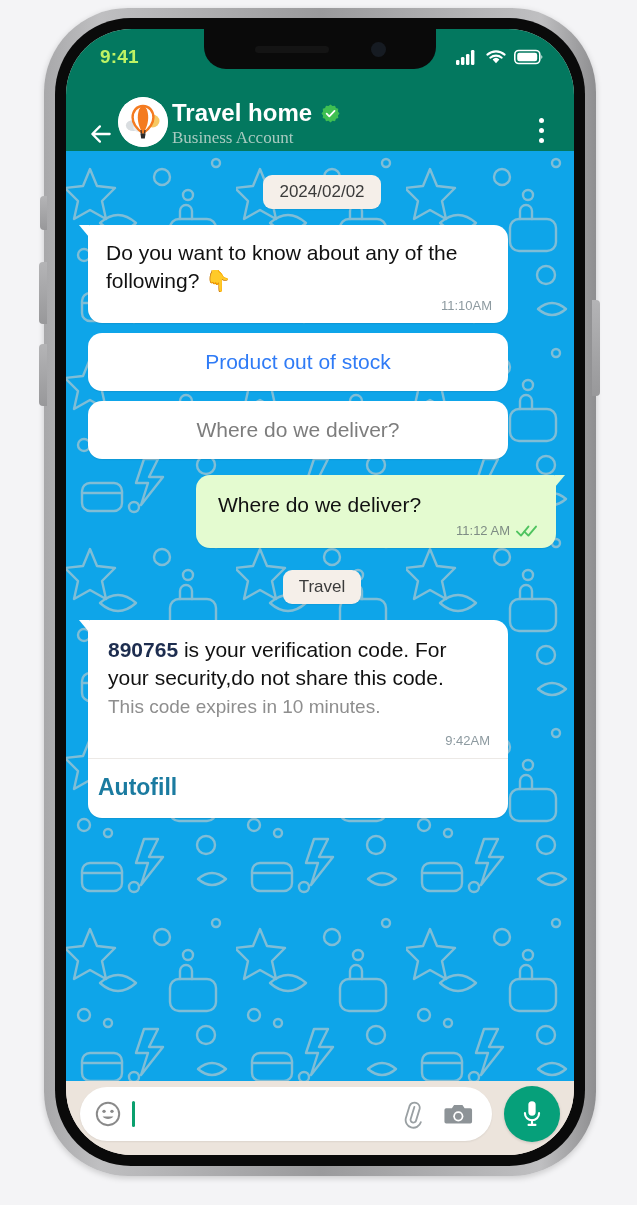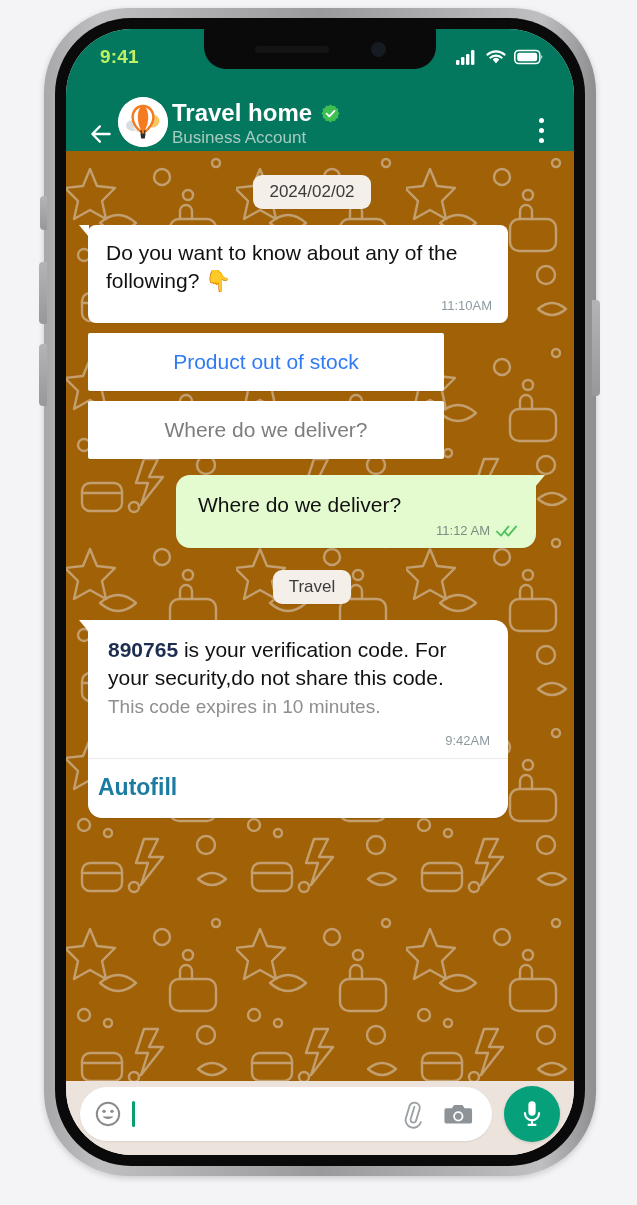--- a/index.html
+++ b/index.html
@@ -75,30 +75,30 @@
   .back-arrow { width:26px; height:26px; flex:none; cursor:pointer; }
   .avatar {
     width:50px; height:50px; border-radius:50%;
     background:#fff; flex:none;
     display:flex; align-items:center; justify-content:center;
     overflow:hidden;
   }
   .hdr-text { flex:1; min-width:0; line-height:1.12; }
   .hdr-title-row { display:flex; align-items:center; gap:8px; }
   .hdr-title { color:#fff; font-size:24px; font-weight:700; white-space:nowrap; }
-  .hdr-sub   { color:#a9cac0; font-size:17px; font-weight:400; margin-top:1px; }
+  .hdr-sub   { color:#a9cac0; font-size:17px; font-weight:400; margin-top:1px;font-family:Liberation Serif, serif; }
   .menu-dots { display:flex; flex-direction:column; gap:5px; padding:4px; cursor:pointer; }
   .menu-dots i { width:5px; height:5px; border-radius:50%; background:#fff; display:block; }
 
   
   .chat-body {
     position:relative;
     height: 930px;
-    background:#a16207;
-    padding: 18px 38px 0 22px;
+    background:#0ea5e9;
+    padding: 18px 18px 0 22px;
     overflow:hidden;
   }
   .doodles { position:absolute; inset:0; pointer-events:none; opacity:.55; }
 
   .chat-scroll { position:relative; z-index:1; }
 
   .divider-row { display:flex; justify-content:center; margin: 6px 0 16px; }
   .divider-chip {
     background:#f5efe9;
     color:#3b3b3b;
@@ -140,23 +140,23 @@
 
   .meta {
     display:flex; align-items:center; justify-content:flex-end;
     gap:6px; margin-top:4px; padding-bottom:2px;
   }
   .meta-time { font-size:13px; color:#8d9aa0; }
   .meta-time.out { color:#7e8c84; }
 
   
   .qr {
-    width: 356px;
+    width: 420px;
     background:#fff;
-    border-radius: 2px;
+    border-radius: 14px;
     text-align:center;
     padding: 17px 10px;
     font-size: 21px;
     box-shadow: 0 1px 1px rgba(0,0,0,.08);
     cursor:pointer;
   }
   .qr.blue { color:#2f7bf6; }
   .qr.grey { color:#7d7d7d; }
 
   .bubble-divider { height:1px; background:#ece9e6; margin: 0; }
@@ -305,21 +305,21 @@
       <rect width="508" height="930" fill="url(#dood)"></rect>
     </svg>
 
     <div class="chat-scroll">
 
       <div class="divider-row">
         <div class="divider-chip">2024/02/02</div>
       </div>
 
       <div class="row in">
-        <div class="bubble in" style="max-width:420px;border-radius:8px;">
+        <div class="bubble in" style="max-width:420px;">
           <div class="bubble-pad">
             <div class="msg-text">Do you want to know about any of the following? 👇</div>
             <div class="meta">
               <span class="meta-time">11:10AM</span>
             </div>
           </div>
         </div>
       </div>
 
       <div class="row in">

